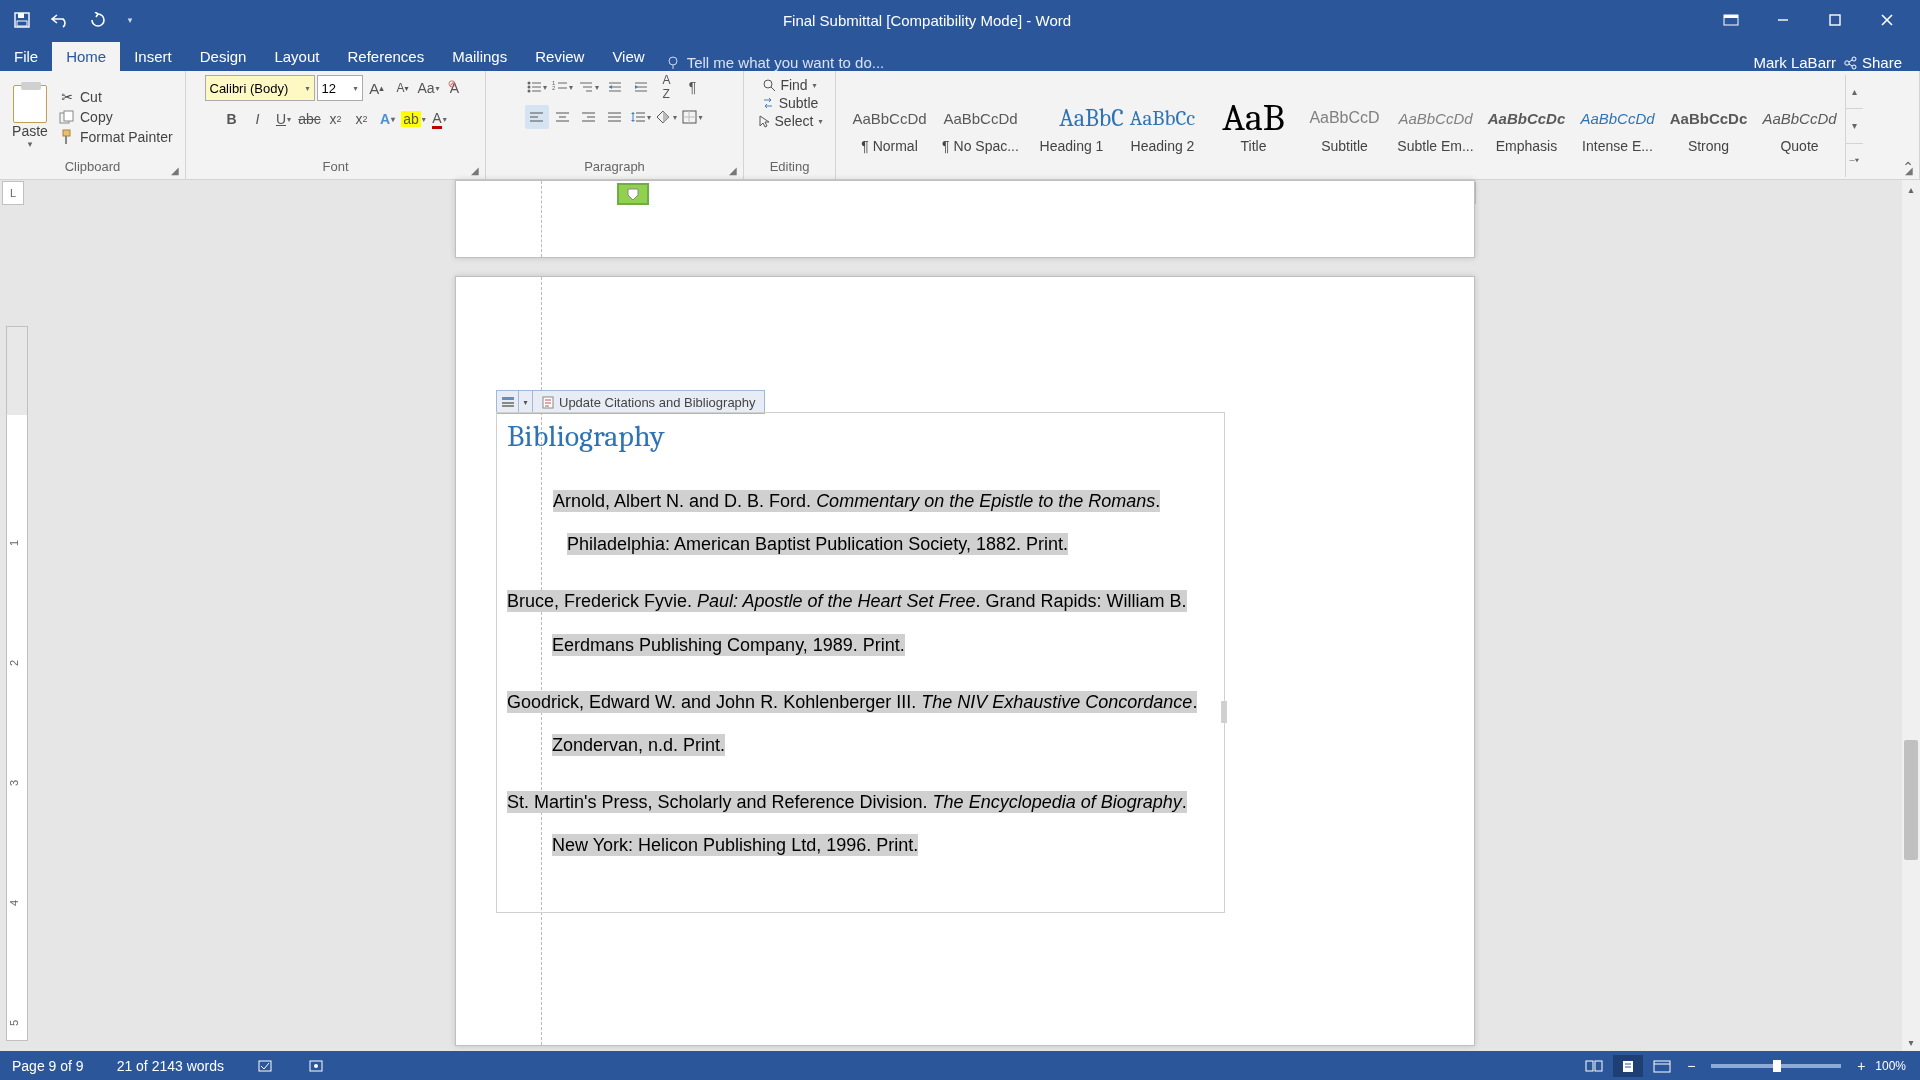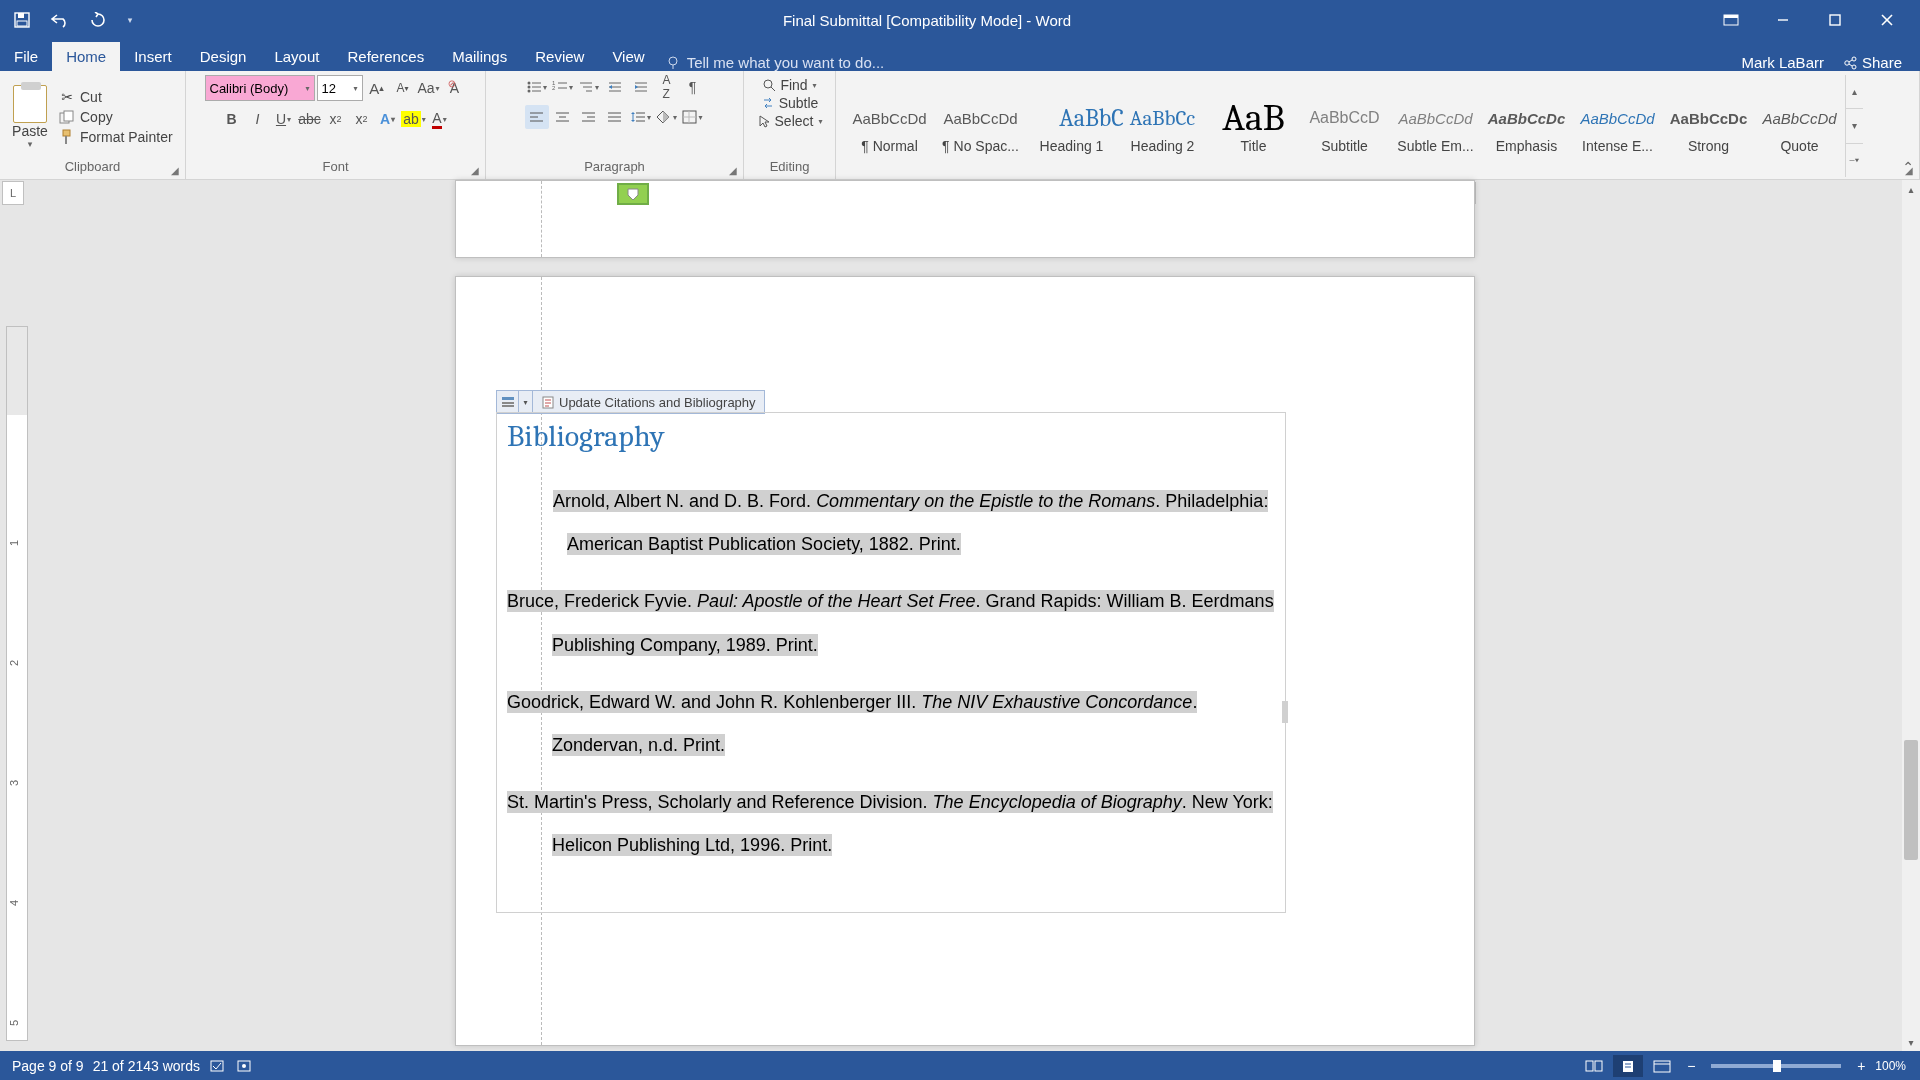--- a/index.html
+++ b/index.html
@@ -12,21 +12,21 @@
 .title-bar .title { flex:1; text-align:center; font-size:15px; }
 .window-controls { display:flex; gap:6px; padding-right:10px; }
 .window-controls .win-btn { width:46px; height:26px; display:flex; align-items:center; justify-content:center; cursor:pointer; }
 
 
 .tab-row { height:31px; background:#2b579a; display:flex; align-items:flex-end; }
 .tab-item { padding:6px 14px 6px 14px; font-size:15px; color:#fff; cursor:pointer; }
 .tab-item.active { background:#f3f3f3; color:#2b579a; }
 .tell-me-wrap { display:flex; align-items:center; margin-left:6px; color:#d9e1f2; font-size:15px; }
 .tell-me-wrap .lightbulb { margin-right:6px; }
-.user-area { margin-left:auto; display:flex; align-items:center; gap:18px; padding-right:18px; color:#fff; font-size:15px; }
+.user-area { margin-left:auto; display:flex; align-items:center; gap:6px; padding-right:18px; color:#fff; font-size:15px; }
 .share { display:flex; align-items:center; gap:4px; cursor:pointer; }
 
 
 .ribbon { height:109px; background:#f3f3f3; border-bottom:1px solid #d4d4d4; display:flex; }
 .group { border-right:1px solid #d4d4d4; display:flex; flex-direction:column; padding:4px 8px 2px 8px; position:relative; }
 .group-body { flex:1; display:flex; align-items:center; }
 .group-label { text-align:center; font-size:13px; color:#666; height:18px; }
 .dlg-launcher { position:absolute; right:2px; bottom:2px; width:12px; height:12px; font-size:10px; color:#777; cursor:pointer; }
 
 
@@ -36,21 +36,21 @@
 .paste-icon::before { content:""; position:absolute; top:-4px; left:7px; width:20px; height:8px; background:#d0d0d0; border-radius:2px; }
 .paste-label { font-size:14px; color:#444; }
 .paste-dd { font-size:9px; color:#666; }
 .clip-small { display:flex; flex-direction:column; gap:4px; }
 .clip-small-item { display:flex; align-items:center; gap:4px; font-size:14px; color:#444; cursor:pointer; }
 .clip-ico { width:18px; height:16px; display:flex; align-items:center; justify-content:center; }
 
 
 .font-body { display:flex; flex-direction:column; gap:6px; }
 .font-row { display:flex; align-items:center; gap:2px; }
-.font-name { width:110px; height:26px; border:1px solid #ababab; background:#f9a8d4; font-size:13px; padding:0 4px; display:flex; align-items:center; justify-content:space-between; cursor:pointer; }
+.font-name { width:110px; height:26px; border:1px solid #ababab; background:#fef9c3; font-size:13px; padding:0 4px; display:flex; align-items:center; justify-content:space-between; cursor:pointer; }
 .font-size { width:46px; height:26px; border:1px solid #ababab; background:#fff; font-size:13px; padding:0 4px; display:flex; align-items:center; justify-content:space-between; cursor:pointer; }
 .ico-btn { width:24px; height:24px; display:flex; align-items:center; justify-content:center; font-size:14px; color:#555; cursor:pointer; border-radius:2px; }
 .dd-arrow { font-size:8px; color:#666; margin-left:1px; }
 
 
 .para-body { display:flex; flex-direction:column; gap:6px; }
 .para-row { display:flex; align-items:center; gap:2px; }
 
 
 .editing-body { display:flex; flex-direction:column; gap:2px; padding-top:2px; }
@@ -87,35 +87,35 @@
 .pages-col { position:absolute; left:455px; top:0; }
 .page { width:1020px; background:#fff; border:1px solid #bfbfbf; box-shadow:0 0 6px rgba(0,0,0,0.15); position:relative; }
 .page.blank { height:78px; margin-bottom:18px; }
 .page.main { height:770px; }
 
 
 .field-toolbar { position:absolute; top:196px; left:2px; height:24px; display:flex; align-items:center; background:#e8edf5; border:1px solid #a3b8d8; }
 .field-toolbar .ft-handle { width:22px; height:22px; display:flex; align-items:center; justify-content:center; border-right:1px solid #a3b8d8; cursor:pointer; }
 .field-toolbar .ft-update { display:flex; align-items:center; gap:4px; padding:0 8px; font-size:13px; color:#444; cursor:pointer; }
 
-.bib-frame { position:absolute; top:218px; left:2px; width:790px; border:1px solid #d0d0d0; padding:6px 10px 30px 10px; }
+.bib-frame { position:absolute; top:218px; left:2px; width:729px; border:1px solid #d0d0d0; padding:6px 10px 30px 10px; }
 .rc-handle { position:absolute; right:-3px; top:288px; width:6px; height:22px; background:#d0d0d0; }
 
 .bib-title { font-family:"Cambria","Times New Roman",serif; font-size:30px; color:#2e74b5; margin-bottom:26px; }
 .bib-entry { font-family:Calibri,sans-serif; font-size:18px; line-height:2.4; color:#000; background:#d0d0d0; }
 .bib-entry .italic { font-style:italic; }
 .entry-block { margin-bottom:14px; text-indent:-45px; padding-left:45px; }
 .entry-block.first { padding-left:60px; text-indent:-14px; }
 
 
 .margin-guide { position:absolute; top:0; bottom:0; left:85px; width:1px; border-left:1px dashed #bbb; }
 
 
 .status-bar { position:fixed; bottom:0; left:0; right:0; height:29px; background:#2b579a; color:#fff; display:flex; align-items:center; font-size:14px; }
-.status-left { display:flex; gap:9px; padding-left:12px; }
+.status-left { display:flex; gap:33px; padding-left:12px; }
 .status-right { margin-left:auto; display:flex; align-items:center; gap:4px; padding-right:14px; }
 .view-btn { width:30px; height:22px; display:flex; align-items:center; justify-content:center; cursor:pointer; }
 .zoom-slider { width:130px; height:4px; background:#8faad4; position:relative; margin:0 6px; }
 .zoom-slider .thumb { position:absolute; left:62px; top:-4px; width:8px; height:12px; background:#fff; }
 .zoom-label { font-size:12px; }
 
 
 .vscroll { position:fixed; right:0; top:180px; width:18px; bottom:29px; background:#f0f0f0; }
 .vscroll .thumb { position:absolute; left:2px; right:2px; top:560px; height:120px; background:#c0c0c0; border-radius:2px; cursor:pointer; }
 .vscroll .arrow { position:absolute; left:0; right:0; height:18px; display:flex; align-items:center; justify-content:center; font-size:10px; color:#666; cursor:pointer; }

